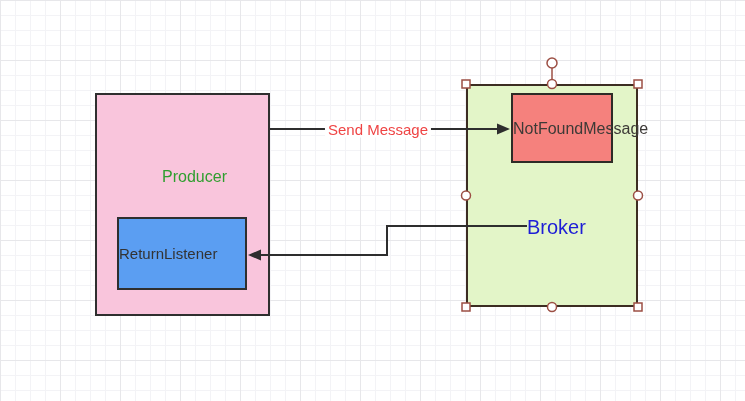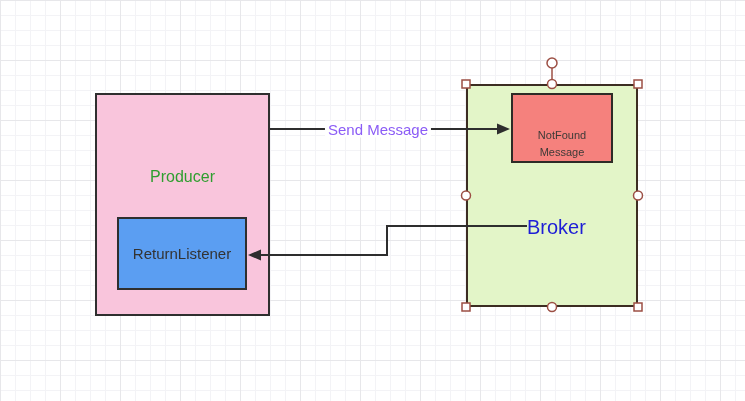--- a/index.html
+++ b/index.html
@@ -16,51 +16,51 @@
       linear-gradient(90deg, #f3f3f6 1px, transparent 1px);
     background-size:60px 60px,60px 60px,15px 15px,15px 15px;
   }
   .shape{position:absolute;box-sizing:border-box;}
   .producer{
     left:95px;top:93px;width:175px;height:223px;
     background:#f9c5dc;border:2px solid #2f2f2f;
   }
   .producer-label{
     position:absolute;left:95px;top:168px;width:175px;
-    text-align:center;font-size:16px;color:#2f9e2f;z-index:3;
+    text-align:center;font-size:16px;color:#2f9e2f;z-index:3;padding-left:12px;
   }
   .return-listener{
     left:117px;top:217px;width:130px;height:73px;
     background:#5b9ef2;border:2px solid #2f2f2f;
-    display:flex;align-items:center;justify-content:center;
+    display:flex;align-items:center;
     font-size:15px;color:#333333;
   }
   .broker{
     left:466px;top:84px;width:172px;height:223px;
     background:#e3f5c8;border:2px solid #3c2d22;
   }
   .broker-label{
     position:absolute;left:527px;top:216px;
     font-size:20px;color:#1e1ed6;z-index:3;
   }
   .notfound{
     left:511px;top:93px;width:102px;height:70px;
     background:#f5817d;border:2px solid #2e2b27;
-    display:flex;flex-direction:column;align-items:center;justify-content:flex-end;
-    font-size:11px;line-height:17px;color:#3d3a37;text-align:center;
+    display:flex;flex-direction:row;align-items:center;justify-content:space-between;
+    font-size:16px;line-height:17px;color:#3d3a37;text-align:center;
   }
   .edge-layer{
     position:absolute;left:0;top:0;width:745px;height:401px;
     z-index:2;pointer-events:none;
   }
   .edge-label{
     position:absolute;left:378px;top:129px;
     transform:translate(-50%,-50%);
     background:#ffffff;padding:0 3px;
-    font-size:15px;color:#8b5cf6;white-space:nowrap;z-index:3;
+    font-size:15px;color:#ef4444;white-space:nowrap;z-index:3;
   }
 </style>
 </head>
 <body>
 
 <div class="canvas">
 
   <div class="shape producer"></div>
   <div class="producer-label">Producer</div>
 

